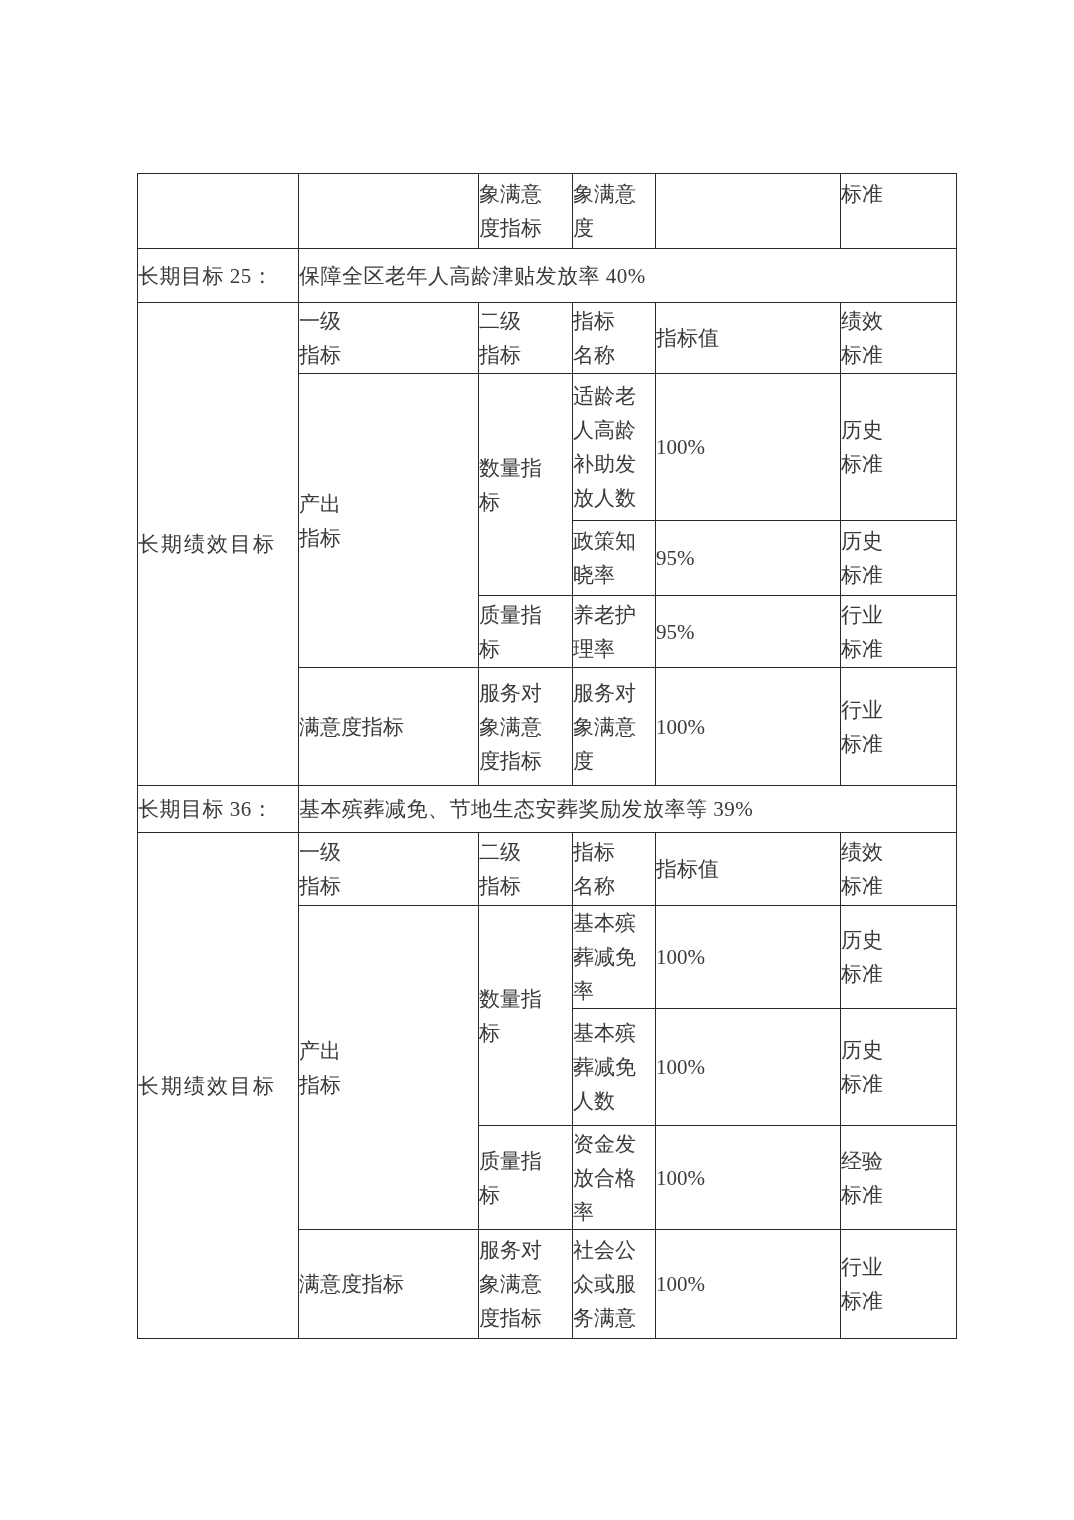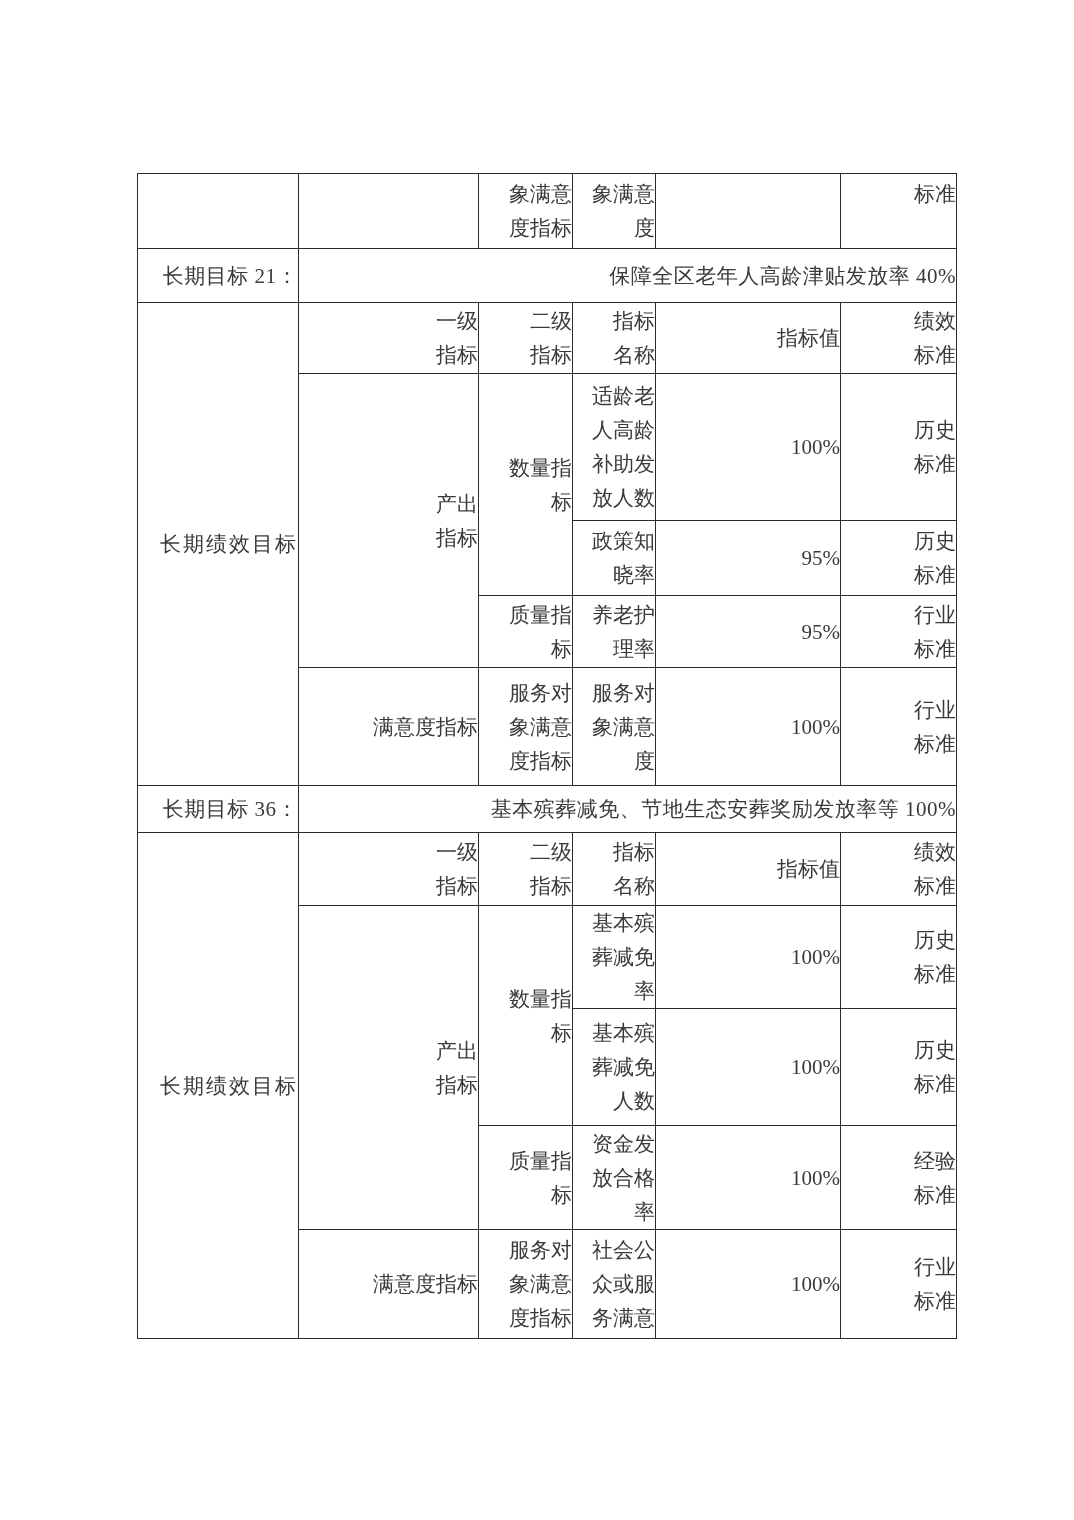--- a/index.html
+++ b/index.html
@@ -19,21 +19,21 @@
   table.perf-table {
     position: absolute;
     left: 137px;
     top: 173px;
     width: 819px;
     border-collapse: collapse;
     table-layout: fixed;
   }
   table.perf-table td {
     border: 1.5px solid #2a2a2a;
-    text-align: right;
+    text-align: left;
     vertical-align: middle;
     white-space: pre-line;
     font-size: 21px;
     line-height: 34px;
     padding: 0;
     overflow: hidden;
   }
   tr.frag td {
     vertical-align: top;
     padding-top: 3px;
@@ -71,21 +71,21 @@
       <td></td>
       <td>象满意
 度指标</td>
       <td>象满意
 度</td>
       <td></td>
       <td>标准</td>
     </tr>
 
     <tr style="height:54px">
-      <td class="goal-label">长期目标 21：</td>
+      <td class="goal-label">长期目标 25：</td>
       <td class="goal-desc" colspan="5">保障全区老年人高龄津贴发放率 40%</td>
     </tr>
 
     <tr style="height:71px">
       <td class="perf-label" rowspan="5">长期绩效目标</td>
       <td>一级
 指标</td>
       <td>二级
 指标</td>
       <td>指标
@@ -132,21 +132,21 @@
       <td>服务对
 象满意
 度</td>
       <td class="value-cell">100%</td>
       <td>行业
 标准</td>
     </tr>
 
     <tr style="height:47px">
       <td class="goal-label">长期目标 36：</td>
-      <td class="goal-desc" colspan="5">基本殡葬减免、节地生态安葬奖励发放率等 100%</td>
+      <td class="goal-desc" colspan="5">基本殡葬减免、节地生态安葬奖励发放率等 39%</td>
     </tr>
 
     <tr style="height:73px">
       <td class="perf-label" rowspan="5">长期绩效目标</td>
       <td>一级
 指标</td>
       <td>二级
 指标</td>
       <td>指标
 名称</td>

